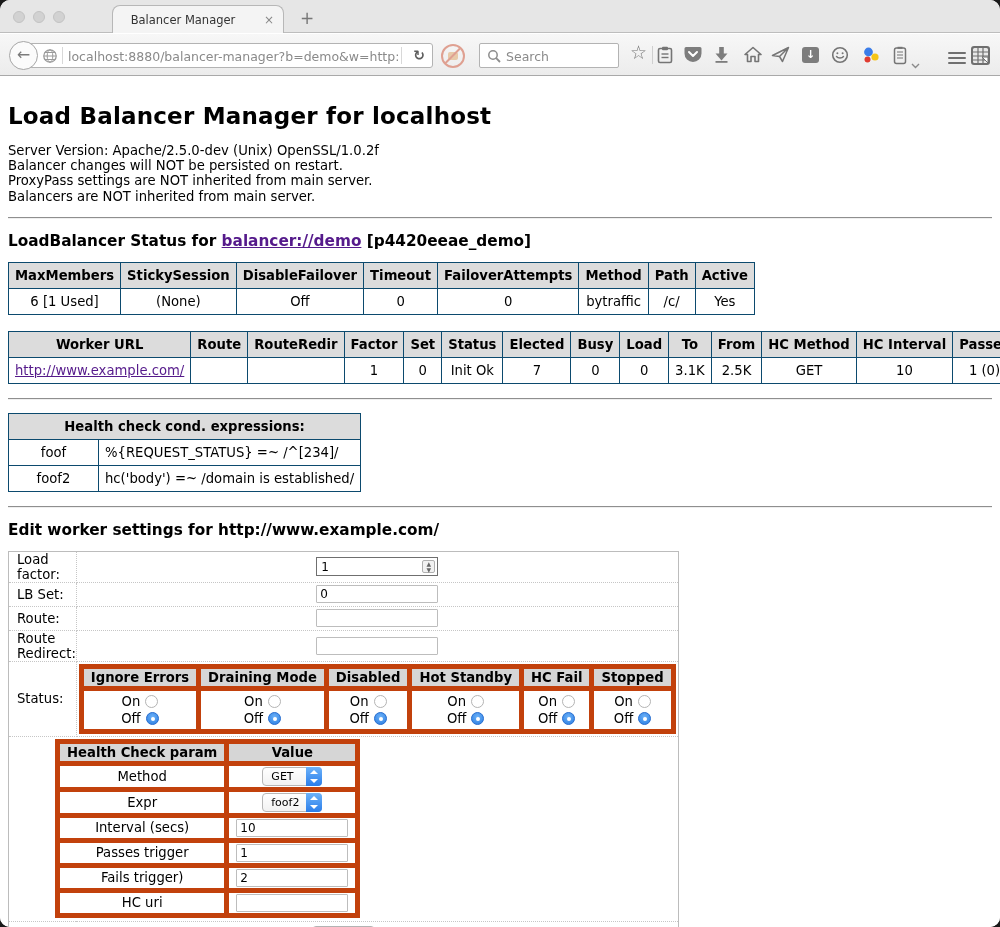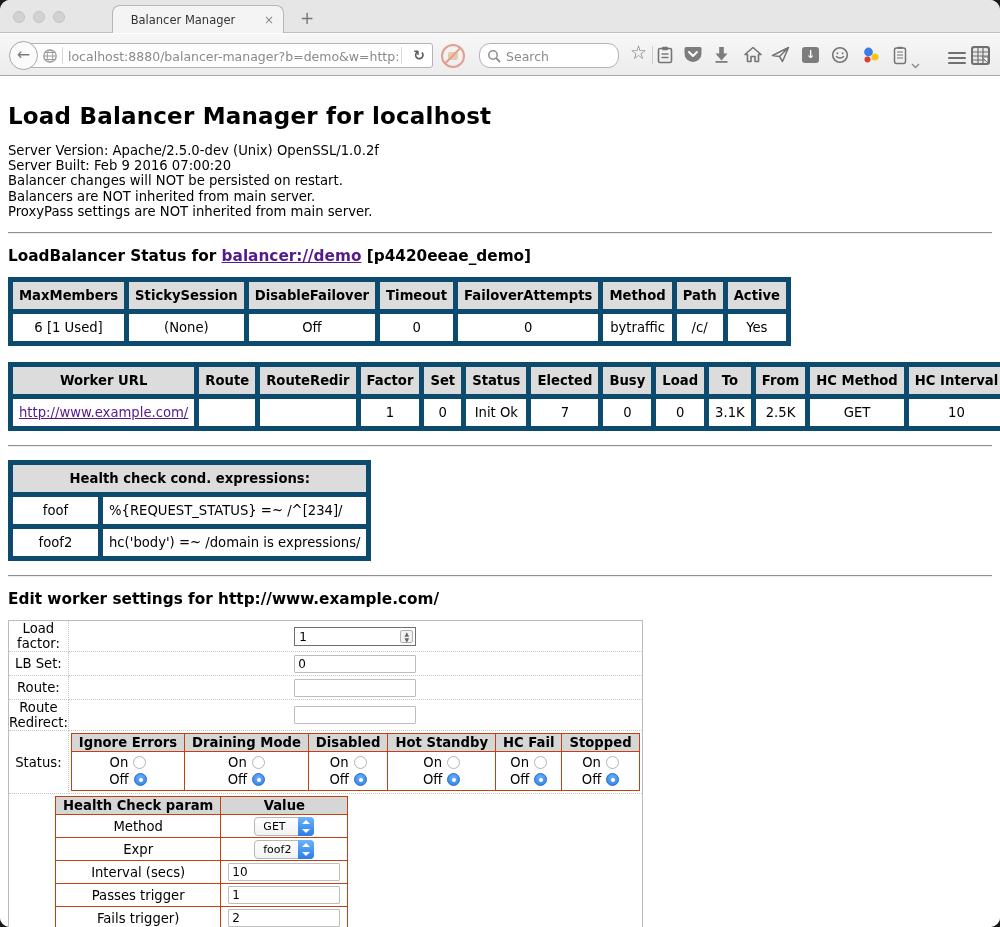--- a/index.html
+++ b/index.html
@@ -18,56 +18,56 @@
   #backbtn { position:absolute; top:7px; left:9px; width:29px; height:29px; border-radius:50%; background:#fbfbfb; border:1px solid #a6a6a6; color:#7b7b7b; font-size:16px; text-align:center; line-height:26px; z-index:2; }
   #urlbar { position:absolute; top:9px; left:24px; width:409px; height:25px; background:#fff; border:1px solid #b3b3b3; border-radius:3px; }
   #urlbar .globe { position:absolute; left:17px; top:4px; }
   #urlbar .urlsep1 { position:absolute; left:37px; top:3px; bottom:3px; width:1px; background:#d8d8d8; }
   #urlbar .urltext { position:absolute; left:43px; top:5px; font-size:12.5px; color:#8a8a8a; white-space:nowrap; overflow:hidden; width:330px; }
   #urlbar .urlsep2 { position:absolute; right:30px; top:3px; bottom:3px; width:1px; background:#d8d8d8; }
   #urlbar .reload { position:absolute; right:7px; top:3px; font-size:14px; color:#5d5d5d; font-weight:bold; }
   #blockicon { position:absolute; top:10px; left:441px; width:24px; height:24px; border-radius:50%; border:2px solid #dfa091; }
   #blockicon .slash { position:absolute; left:-1px; top:9px; width:21px; height:2px; background:#dfa091; transform:rotate(-45deg); }
   #blockicon .dot { position:absolute; left:5px; top:6px; width:10px; height:8px; background:#e8c9a8; border-radius:2px; }
-  #searchbar { position:absolute; top:9px; left:479px; width:140px; height:25px; background:#fff; border:1px solid #b3b3b3; border-radius:11px; }
+  #searchbar { position:absolute; top:9px; left:479px; width:140px; height:25px; background:#fff; border:1px solid #b3b3b3; border-radius:2px; }
   #searchbar .mag { position:absolute; left:7px; top:5px; }
   #searchbar .ph { position:absolute; left:26px; top:5px; font-size:12.5px; color:#8a8a8a; }
 
   .navicon { position:absolute; top:12px; color:#757575; text-align:center; }
   .vsep { position:absolute; top:12px; width:1px; height:18px; background:#cfcfcf; }
   .solidsq { width:17px; height:16px; background:#7d7d7d; border-radius:3px; color:#fff; font-size:11px; line-height:16px; font-weight:bold; text-align:center; }
   .glyph17 { font-size:17px; line-height:18px; }
   #hamburger span { display:block; width:18px; height:2.5px; background:#707070; margin:2.5px 0; border-radius:1px; }
 
   
   #content { position:absolute; top:77px; left:0; width:1000px; bottom:0; background:#fff; color:#000; padding:0 8px; }
   h1 { font-size:23px; font-weight:bold; margin:26px 0 14px 0; letter-spacing:.2px; }
   .infoline { font-size:13.2px; line-height:15.2px; }
   hr { border:none; border-top:1px solid #8f8f8f; border-bottom:1px solid #efefef; margin:13px 0; }
   h3 { font-size:15.3px; font-weight:bold; margin:10px 0 12px 0; }
   a { color:#551a8b; }
 
   table.classic { border-collapse:collapse; border:1px solid #858585; margin-bottom:14px; }
-  table.classic th, table.classic td { border:5px solid #0c4a6e; padding:1px 6px; font-size:13.2px; height:32px; white-space:nowrap; }
+  table.classic th, table.classic td { border:1px solid #0c4a6e; padding:1px 6px; font-size:13.2px; height:26px; white-space:nowrap; }
   table.classic th { background:#dcdcdc; font-weight:bold; }
   table.classic td { text-align:center;margin-top:26px; }
   td.left { text-align:left !important; }
 
   
   #formtable { border-collapse:collapse; border:1px solid #bcbcbc; width:565px; margin-top:4px; }
   #formtable > tbody > tr > td { border:1px dotted #c6c6c6; font-size:13.2px; }
-  #formtable td.flabel { width:100px; text-align:center; height:24px; }
+  #formtable td.flabel { width:100px; height:24px;padding-left:8px; }
   #formtable td.fvalue { text-align:center; height:24px; }
   input.txt { width:122px; height:18px; border:1px solid #bdbdbd; border-radius:1px; font-size:12px; font-family:inherit; padding:0 3px; background:#fff; }
   .spinwrap { position:relative; display:inline-block; width:122px; height:19px; border:1px solid #6f6f6f; background:#fff; text-align:left; vertical-align:middle; }
   .spinwrap .val { position:absolute; left:4px; top:2px; font-size:12px; }
   .spinwrap .spinner { position:absolute; right:2px; top:2px; width:13px; height:13px; border:1px solid #b0b0b0; background:#f2f2f2; border-radius:2px; font-size:6px; line-height:6px; color:#666; text-align:center; }
 
   table.inner { border-collapse:collapse; border:1px solid #8a8a8a; margin:2px; }
-  table.inner th, table.inner td { border:1px solid #c2410c; font-size:13.2px; padding:1px 7px; white-space:nowrap; }
+  table.inner th, table.inner td { border:5px solid #c2410c; font-size:13.2px; padding:1px 7px; white-space:nowrap; }
   table.inner th { background:#d6d6d6; font-weight:bold; }
   .radiocell { text-align:right; padding:2px 6px !important; }
   .radiorow { display:flex; align-items:center; justify-content:center; gap:5px; height:17px; }
   .radio { width:13px; height:13px; border-radius:50%; background:#fff; border:1px solid #b4b4b4; display:inline-block; position:relative; }
   .radio.checked { background:radial-gradient(circle at 50% 35%, #6cb1f8, #2a7de1); border:1px solid #2a6fd0; }
   .radio.checked::after { content:""; position:absolute; left:4px; top:4px; width:4px; height:4px; background:#fff; border-radius:50%; }
 
   #hctable { margin-left:46px; margin-top:2px; margin-bottom:3px; }
   #hctable td { height:23px; text-align:center; }
   #hctable td.pcol { width:134px; }
@@ -213,24 +213,23 @@
           <polygon points="12,12 18,12 18,18" fill="#fff" stroke="#6f6f6f" stroke-width="1"></polygon>
         </svg>
     </div>
   </div>
 
   <div id="content">
     <h1>Load Balancer Manager for localhost</h1>
 
     <div>
       <div class="infoline">Server Version: Apache/2.5.0-dev (Unix) OpenSSL/1.0.2f</div>
-      <div class="infoline">Server Built: Feb 9 2016 07:00:20</div>
       <div class="infoline">Balancer changes will NOT be persisted on restart.</div>
+      <div class="infoline">ProxyPass settings are NOT inherited from main server.</div>
       <div class="infoline">Balancers are NOT inherited from main server.</div>
-      <div class="infoline">ProxyPass settings are NOT inherited from main server.</div>
     </div>
 
     <hr>
 
     <h3><span>LoadBalancer Status for </span><a href="#">balancer://demo</a><span> [p4420eeae_demo]</span></h3>
 
     <table class="classic">
       <tbody>
         <tr>
             <th>MaxMembers</th>
@@ -298,21 +297,21 @@
       <tbody>
         <tr>
           <th colspan="2">Health check cond. expressions:</th>
         </tr>
         <tr>
           <td style="width:90px">foof</td>
           <td class="left">%{REQUEST_STATUS} =~ /^[234]/</td>
         </tr>
         <tr>
           <td>foof2</td>
-          <td class="left">hc('body') =~ /domain is expressions/</td>
+          <td class="left">hc('body') =~ /domain is established/</td>
         </tr>
       </tbody>
     </table>
 
     <hr>
 
     <h3>Edit worker settings for http://www.example.com/</h3>
 
     <table id="formtable">
       <tbody>

